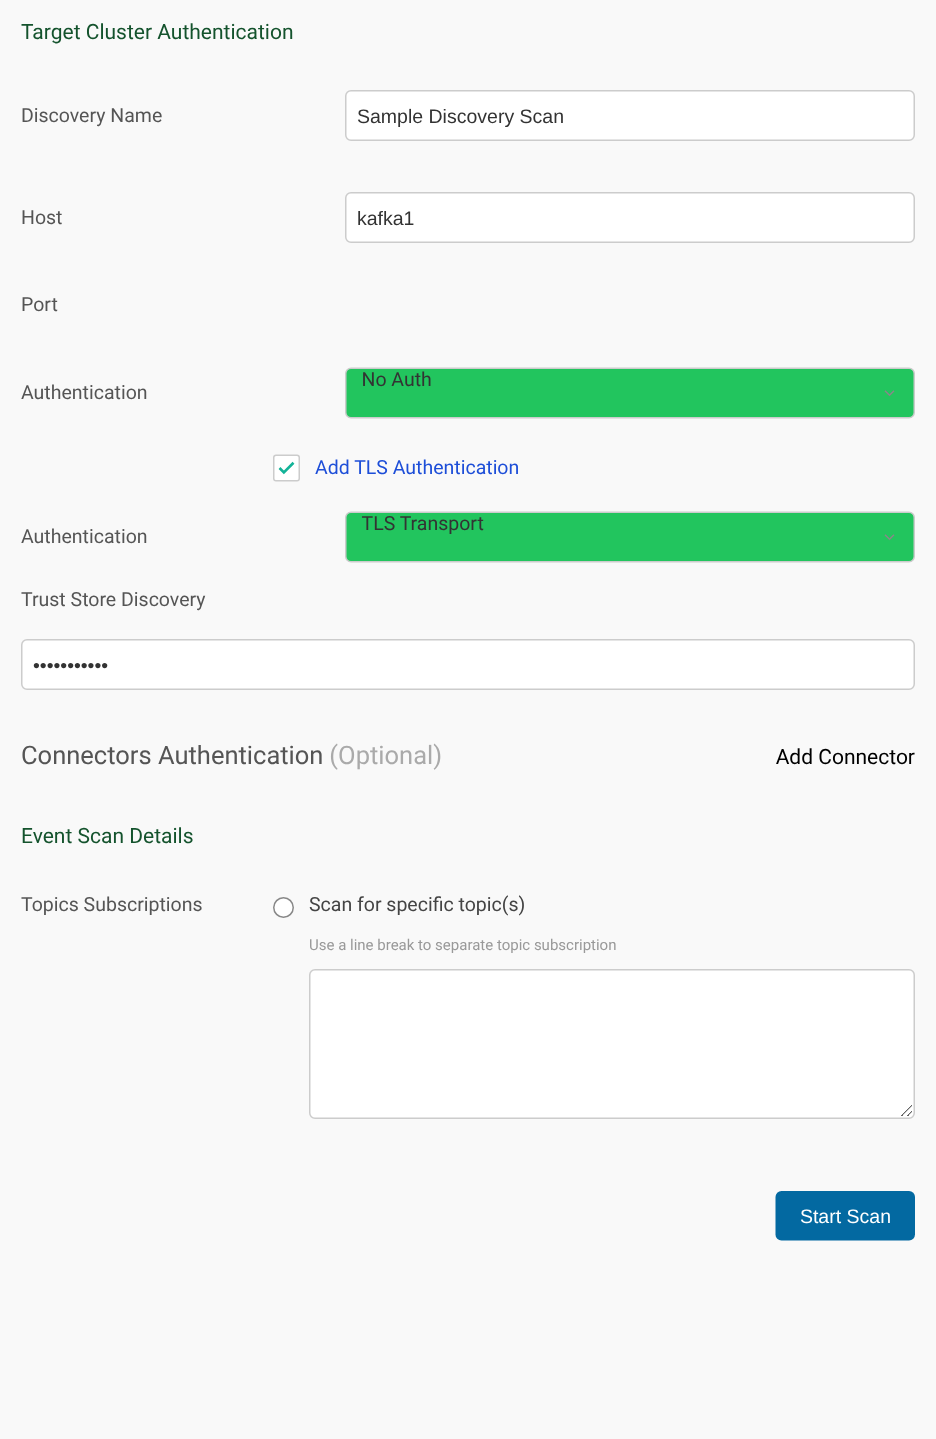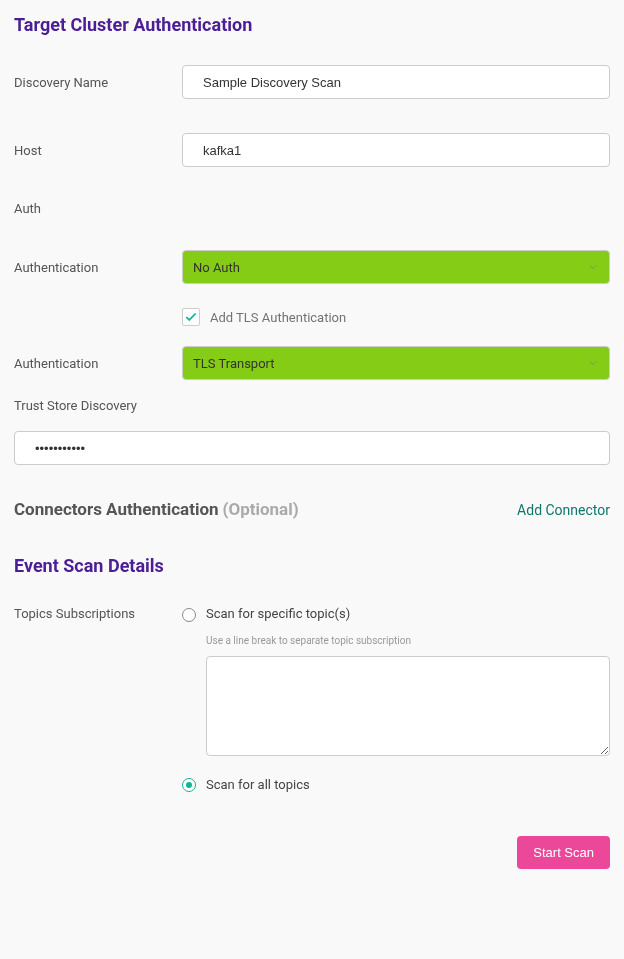--- a/index.html
+++ b/index.html
@@ -5,60 +5,61 @@
   * { box-sizing: border-box; }
   body {
     margin: 0;
     padding: 14px;
     font-family: -apple-system, BlinkMacSystemFont, "Segoe UI", Roboto, Helvetica, Arial, sans-serif;
     background: #f9f9f9;
     color: #333;
     width: 624px;
   }
   h2.section-title {
-    font-size: 18px;
-    font-weight: 700;
-    color: #4c1d95;
+    font-size: 14px;
+    font-weight: 400;
+    color: #14532d;
     margin: 0 0 30px 0;
   }
   .form-row {
     display: flex;
     align-items: center;
     margin-bottom: 34px;
+    gap: 48px;
   }
   .form-row.tight { margin-bottom: 18px; }
   .label-col {
     width: 168px;
     flex-shrink: 0;
     font-size: 13px;
     color: #555;
   }
   .input-col {
     flex: 1;
   }
   input[type="text"], input[type="password"] {
     width: 100%;
     height: 34px;
-    padding: 0 20px;
+    padding: 0 7px;
     border: 1px solid #ccc;
     border-radius: 4px;
     background: #fff;
     font-size: 13px;
     color: #333;
   }
   input.short { width: 100px; }
   .select {
     position: relative;
     width: 100%;
     height: 34px;
     border: 1px solid #ccc;
     border-radius: 4px;
-    background: #84cc16;
-    display: flex;
-    align-items: center;
+    background: #22c55e;
+    display: flex;
+    align-items: flex-start;
     padding: 0 10px;
     font-size: 13px;
     color: #333;
     cursor: pointer;
   }
   .select .chevron {
     position: absolute;
     right: 10px;
     top: 50%;
     transform: translateY(-50%);
@@ -80,39 +81,39 @@
     border-radius: 2px;
     background: #fff;
     display:flex;
     align-items:center;
     justify-content:center;
     cursor:pointer;
   }
   .checkbox svg { display:block; }
   .checkbox-label {
     font-size: 13px;
-    color: #737373;
+    color: #1d4ed8;
   }
   .connectors-row {
     display: flex;
     justify-content: space-between;
     align-items: baseline;
     margin-bottom: 36px;
     margin-top: 20px;
   }
   .connectors-title {
     font-size: 17px;
-    font-weight: 700;
+    font-weight: 400;
     color: #555;
   }
   .optional {
     color: #aaa;
   }
   .add-link {
-    color: #0f766e;
+    color: #000000;
     font-size: 14px;
     cursor: pointer;
     margin-left: 25px;
   }
   .radio-group-row {
     display: flex;
     margin-bottom: 10px;
   }
   .radio-col {
     padding-top: 0;
@@ -156,21 +157,21 @@
     margin-top: 10px;
     font-size:13px;
     padding:8px;
   }
   .bottom-actions {
     display:flex;
     justify-content:flex-end;
     margin-top: 40px;
   }
   .primary-btn {
-    background:#ec4899;
+    background:#0369a1;
     color:#fff;
     border:none;
     border-radius:4px;
     padding:9px 16px;
     font-size:13px;
     cursor:pointer;
   }
   .topics-input-block { width:100%; }
 </style>
 </head>
@@ -186,21 +187,21 @@
 </div>
 
 <div class="form-row">
   <div class="label-col">Host</div>
   <div class="input-col">
     <input type="text" value="kafka1" style="">
   </div>
 </div>
 
 <div class="form-row">
-  <div class="label-col">Auth</div>
+  <div class="label-col">Port</div>
 </div>
 
 <div class="form-row">
   <div class="label-col">Authentication</div>
   <div class="input-col">
     <div class="select">
       <span>No Auth</span>
       <span class="chevron">
         <svg width="12" height="12" viewBox="0 0 24 24" fill="none" stroke="#888" stroke-width="2">
             <polyline points="6 9 12 15 18 9"></polyline>
@@ -257,22 +258,18 @@
   <div class="label-col">Topics Subscriptions</div>
   <div class="input-col radio-col">
     <div class="radio-option">
       <div class="radio"></div>
       <div class="topics-input-block">
         <div class="radio-text">Scan for specific topic(s)</div>
         <div class="radio-hint">Use a line break to separate topic subscription</div>
         <textarea class="topics" style=""></textarea>
       </div>
     </div>
-    <div class="radio-option simple">
-      <div class="radio selected"></div>
-      <div class="radio-text">Scan for all topics</div>
-    </div>
   </div>
 </div>
 
 <div class="bottom-actions">
   <button class="primary-btn">Start Scan</button>
 </div>
 
 </body></html>

